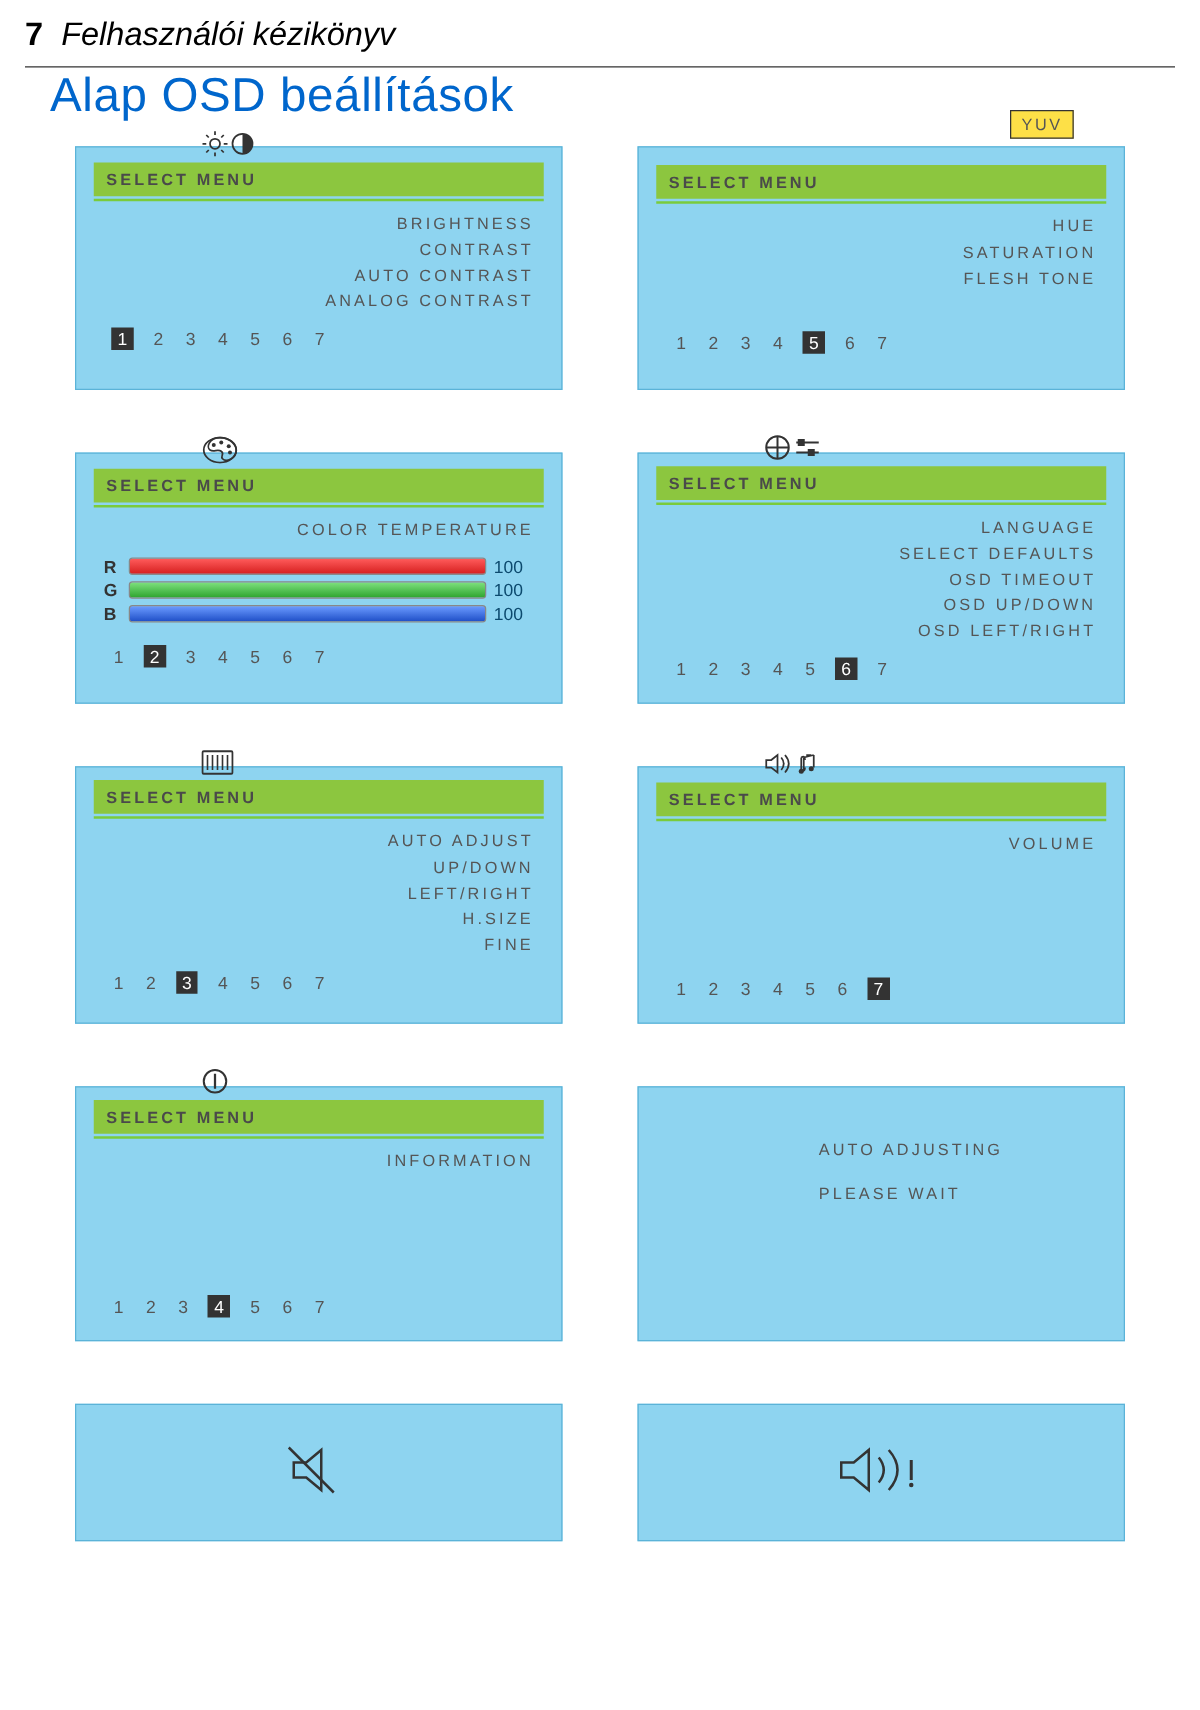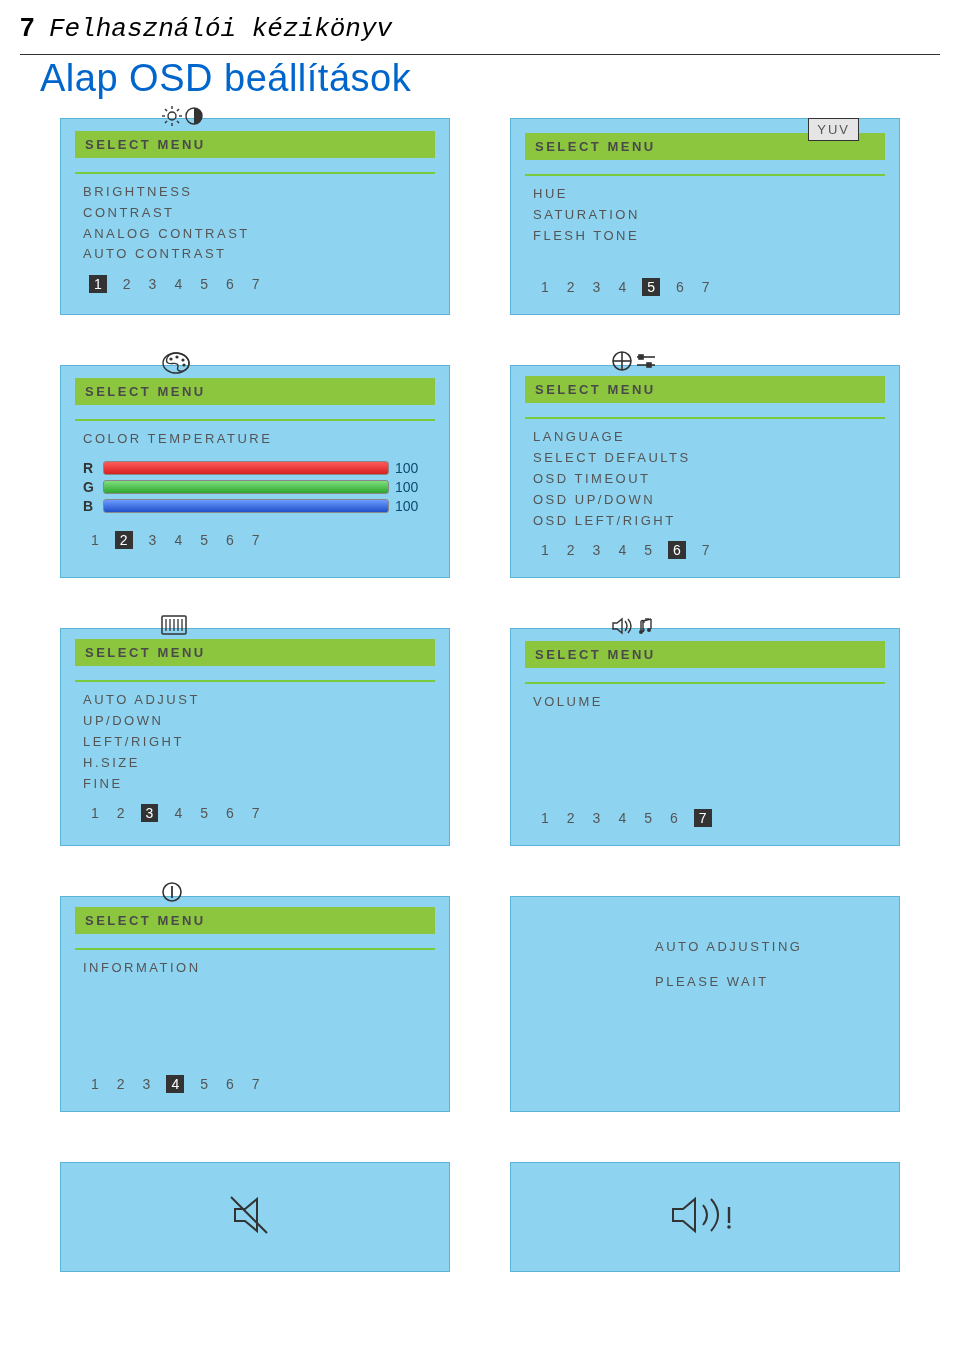--- a/index.html
+++ b/index.html
@@ -15,21 +15,20 @@
     .page-number {
       font-size: 26px;
       font-weight: bold;
       display: inline-block;
       margin-right: 10px;
     }
     .manual-title {
       font-size: 26px;
       font-style: italic;
       display: inline-block;
-      font-family: Liberation Mono, monospace;
     }
     .section-title {
       font-size: 38px;
       color: #0066cc;
       padding: 2px 20px 10px 20px;
       border-top: 1px solid #333;
       margin: 6px 10px 0 10px;
       letter-spacing: 0.5px;
     }
     .panels-grid {
@@ -48,40 +47,40 @@
     }
     .panel.tall { min-height: 195px; }
     .yuv-tag {
       position: absolute;
       top: -30px;
       right: 40px;
       border: 1px solid #333;
       padding: 3px 8px;
       font-size: 13px;
       letter-spacing: 2px;
-      background: #e5e5e5;
+      background: #fde047;
       color: #555;
-      margin-top: 29px;
     }
     .title-bar {
       background: #8cc63f;
       color: #4a4a4a;
       font-size: 13px;
       font-weight: bold;
       letter-spacing: 2.5px;
       padding: 6px 10px;
-      margin-bottom: 14px;
+      margin-bottom: 2px;
     }
     .separator {
       height: 2px;
       background: #7acb3c;
       margin-bottom: 6px;
     }
     .menu-items {
       padding: 2px 8px 6px 8px;
+      text-align: right;
     }
     .menu-item {
       color: #555;
       font-size: 13px;
       letter-spacing: 2.5px;
       line-height: 1.6;
     }
     .rgb-rows { padding: 4px 8px 10px 8px; }
     .rgb-row {
       display: flex;
@@ -165,22 +164,22 @@
         </g>
         <circle cx="33" cy="11" r="8" stroke="#333" stroke-width="1.4" fill="none"></circle>
         <path d="M33 3 A8 8 0 0 1 33 19 Z" fill="#333"></path>
       </svg>
     </div>
     <div class="title-bar">SELECT MENU</div>
     <div class="separator"></div>
     <div class="menu-items">
       <div class="menu-item">BRIGHTNESS</div>
       <div class="menu-item">CONTRAST</div>
+      <div class="menu-item">AUTO CONTRAST</div>
       <div class="menu-item">ANALOG CONTRAST</div>
-      <div class="menu-item">AUTO CONTRAST</div>
     </div>
     <div class="tabs">
       <span class="tab active">1</span>
       <span class="tab">2</span>
       <span class="tab">3</span>
       <span class="tab">4</span>
       <span class="tab">5</span>
       <span class="tab">6</span>
       <span class="tab">7</span>
     </div>

